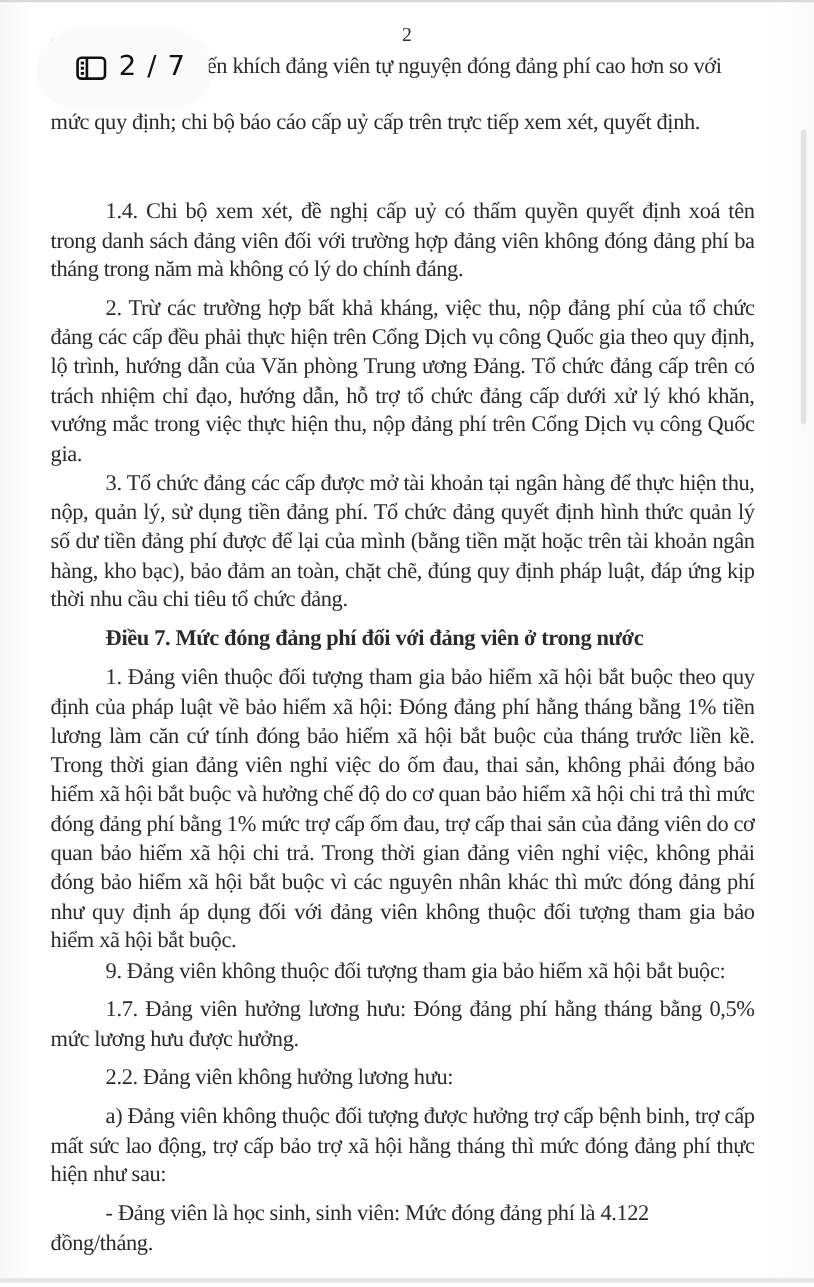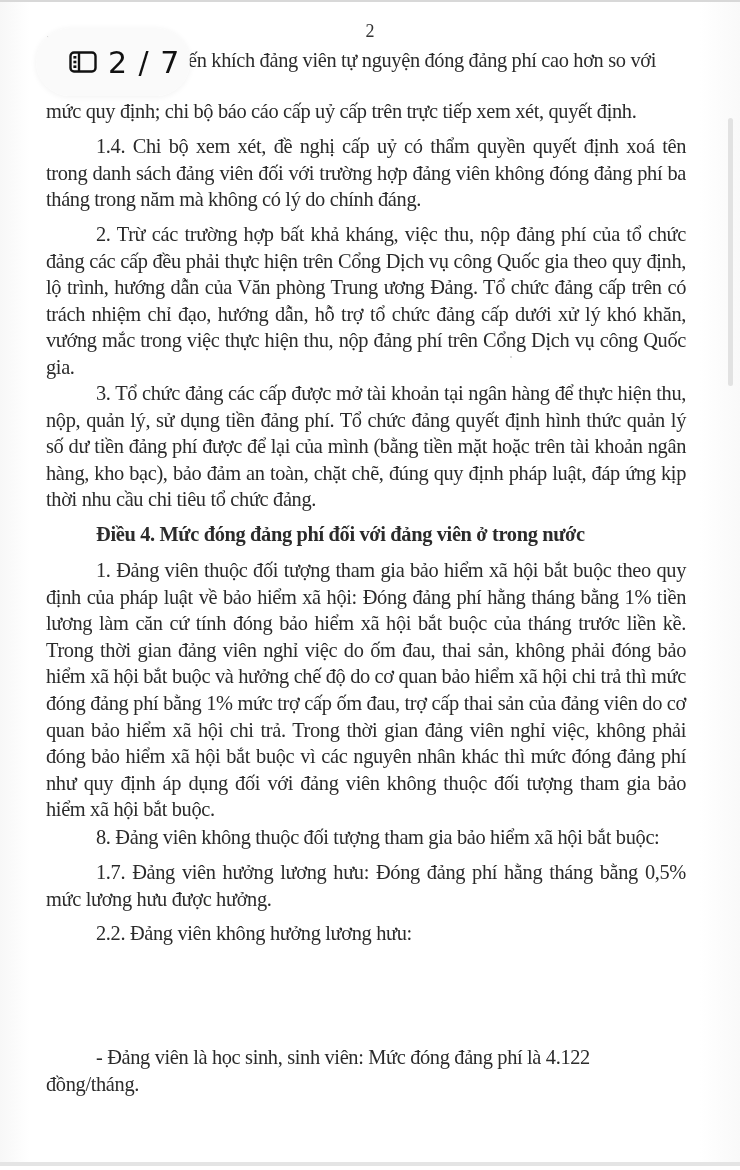--- a/index.html
+++ b/index.html
@@ -15,32 +15,32 @@
     position:absolute; left:0; top:0; width:740px; height:1166px;
     background:linear-gradient(90deg,#f7f7f7 0px,#ffffff 30px,#ffffff 700px,#f9f9f9 740px);
   }
   .page-number {
     position:absolute; top:21px; left:0; width:740px; text-align:center;
     font-size:18px; color:#333;
     padding-left:-6px;
   }
   .bold { font-weight:bold; }
   .para { position:absolute; left:46px; width:640px; font-size:20.4px; line-height:26.6px; text-align:justify; letter-spacing:-0.35px; color:#2b2b2b; margin:0; }
-  .para.ind { text-indent:50px; }
+  .para.ind { text-indent:50px;margin-top:46px; }
 
   .page-pill {
     position:absolute; left:36px; top:28px; width:154px; height:68px;
     background:rgba(250,250,250,0.96);
     border-radius:34px;
     box-shadow:0 1px 6px rgba(0,0,0,0.06);
     display:flex; align-items:center; justify-content:flex-start;
     font-family:"DejaVu Sans","Liberation Sans",sans-serif;
   }
   .pill-icon { position:absolute; left:33px; top:23px; width:28px; height:22px; }
-  .pill-label { position:absolute; left:72px; top:17px; font-size:30px; color:#111; letter-spacing:1px; }
+  .pill-label { position:absolute; left:72px; top:17px; font-size:25px; color:#111; letter-spacing:1px; }
 
   .scrollbar {
     position:absolute; left:728px; top:118px; width:5px; height:268px;
     background:#e2e2e2; border-radius:3px;
   }
   .speck { position:absolute; width:2px; height:2px; background:#bbb; border-radius:1px; }
 </style>
 </head>
 <body>
 
@@ -51,30 +51,31 @@
 
   <div class="para" style="top:47px; left:188px; width:498px;">ến khích đảng viên tự nguyện đóng đảng phí cao hơn so với</div>
   <div class="para" style="top:98px; text-align:left;">mức quy định; chi bộ báo cáo cấp uỷ cấp trên trực tiếp xem xét, quyết định.</div>
 
   <p class="para ind" style="top:133px;">1.4. Chi bộ xem xét, đề nghị cấp uỷ có thẩm quyền quyết định xoá tên trong danh sách đảng viên đối với trường hợp đảng viên không đóng đảng phí ba tháng trong năm mà không có lý do chính đáng.</p>
 
   <p class="para ind" style="top:221px;">2. Trừ các trường hợp bất khả kháng, việc thu, nộp đảng phí của tổ chức đảng các cấp đều phải thực hiện trên Cổng Dịch vụ công Quốc gia theo quy định, lộ trình, hướng dẫn của Văn phòng Trung ương Đảng. Tổ chức đảng cấp trên có trách nhiệm chỉ đạo, hướng dẫn, hỗ trợ tổ chức đảng cấp dưới xử lý khó khăn, vướng mắc trong việc thực hiện thu, nộp đảng phí trên Cổng Dịch vụ công Quốc gia.</p>
 
   <p class="para ind" style="top:380px;">3. Tổ chức đảng các cấp được mở tài khoản tại ngân hàng để thực hiện thu, nộp, quản lý, sử dụng tiền đảng phí. Tổ chức đảng quyết định hình thức quản lý số dư tiền đảng phí được để lại của mình (bằng tiền mặt hoặc trên tài khoản ngân hàng, kho bạc), bảo đảm an toàn, chặt chẽ, đúng quy định pháp luật, đáp ứng kịp thời nhu cầu chi tiêu tổ chức đảng.</p>
 
-  <p class="para ind bold" style="top:521px; text-align:left;">Điều 4. Mức đóng đảng phí đối với đảng viên ở trong nước</p>
+  <p class="para ind bold" style="top:521px; text-align:left;">Điều 7. Mức đóng đảng phí đối với đảng viên ở trong nước</p>
 
   <p class="para ind" style="top:557px;">1. Đảng viên thuộc đối tượng tham gia bảo hiểm xã hội bắt buộc theo quy định của pháp luật về bảo hiểm xã hội: Đóng đảng phí hằng tháng bằng 1% tiền lương làm căn cứ tính đóng bảo hiểm xã hội bắt buộc của tháng trước liền kề. Trong thời gian đảng viên nghỉ việc do ốm đau, thai sản, không phải đóng bảo hiểm xã hội bắt buộc và hưởng chế độ do cơ quan bảo hiểm xã hội chi trả thì mức đóng đảng phí bằng 1% mức trợ cấp ốm đau, trợ cấp thai sản của đảng viên do cơ quan bảo hiểm xã hội chi trả. Trong thời gian đảng viên nghỉ việc, không phải đóng bảo hiểm xã hội bắt buộc vì các nguyên nhân khác thì mức đóng đảng phí như quy định áp dụng đối với đảng viên không thuộc đối tượng tham gia bảo hiểm xã hội bắt buộc.</p>
 
-  <p class="para ind" style="top:824px; text-align:left;">8. Đảng viên không thuộc đối tượng tham gia bảo hiểm xã hội bắt buộc:</p>
+  <p class="para ind" style="top:824px; text-align:left;">9. Đảng viên không thuộc đối tượng tham gia bảo hiểm xã hội bắt buộc:</p>
 
   <p class="para ind" style="top:859px;">1.7. Đảng viên hưởng lương hưu: Đóng đảng phí hằng tháng bằng 0,5% mức lương hưu được hưởng.</p>
 
   <p class="para ind" style="top:920px; text-align:left;">2.2. Đảng viên không hưởng lương hưu:</p>
 
+  <p class="para ind" style="top:956px;">a) Đảng viên không thuộc đối tượng được hưởng trợ cấp bệnh binh, trợ cấp mất sức lao động, trợ cấp bảo trợ xã hội hằng tháng thì mức đóng đảng phí thực hiện như sau:</p>
 
   <p class="para ind" style="top:1044px; text-align:left;">- Đảng viên là học sinh, sinh viên: Mức đóng đảng phí là 4.122 đồng/tháng.</p>
 
   <div class="speck" style="left:47px; top:36px;"></div>
   <div class="speck" style="left:510px; top:356px; background:#ccc;"></div>
 
   <div class="bottom-border"></div>
 </div>
 
 <div class="page-pill">

